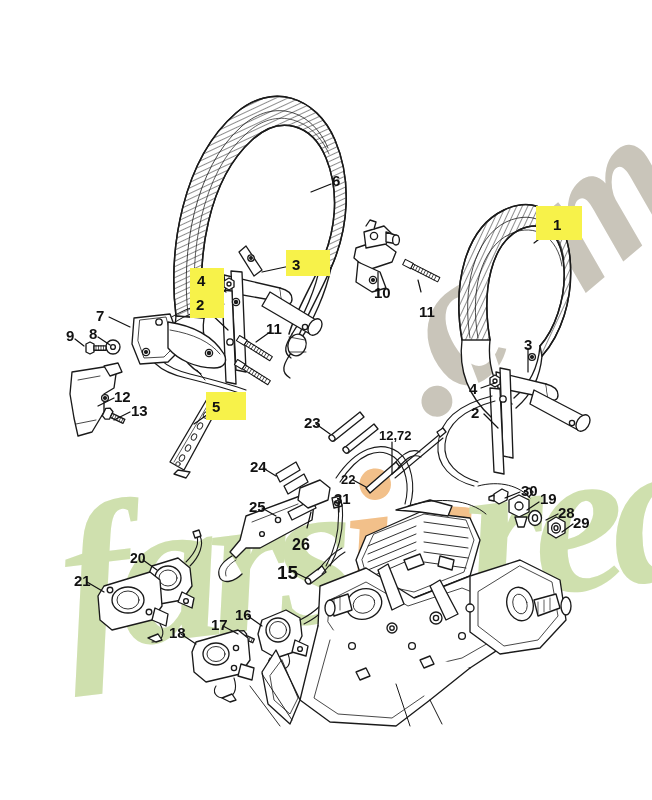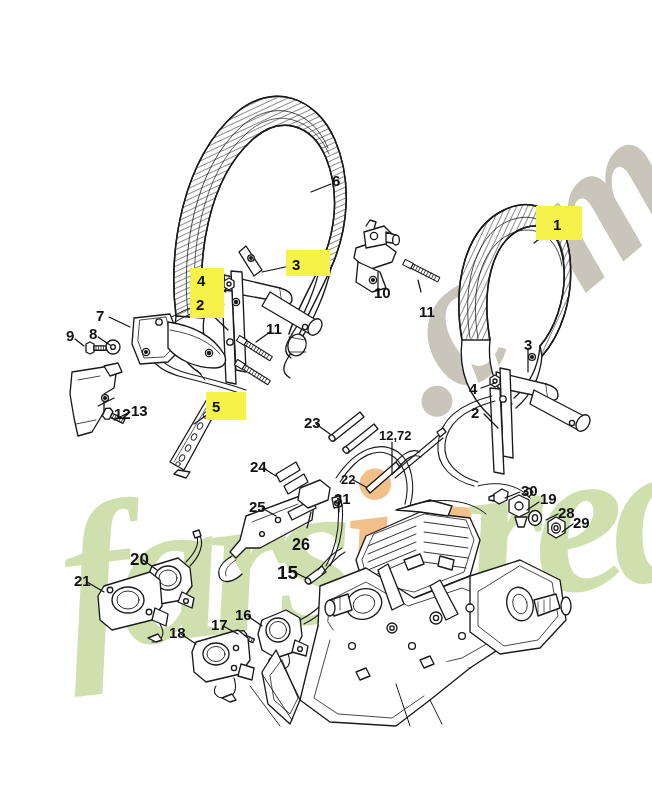--- a/index.html
+++ b/index.html
@@ -396,28 +396,28 @@
       <div class="callout" style="left: 197px; top: 272px; font-size: 15px;">4</div>
       <div class="callout" style="left: 469px; top: 380px; font-size: 15px;">4</div>
       <div class="callout" style="left: 212px; top: 398px; font-size: 15px;">5</div>
       <div class="callout" style="left: 332px; top: 172px; font-size: 15px;">6</div>
       <div class="callout" style="left: 96px; top: 307px; font-size: 15px;">7</div>
       <div class="callout" style="left: 89px; top: 325px; font-size: 15px;">8</div>
       <div class="callout" style="left: 66px; top: 327px; font-size: 15px;">9</div>
       <div class="callout" style="left: 374px; top: 284px; font-size: 15px;">10</div>
       <div class="callout" style="left: 266px; top: 320px; font-size: 15px;">11</div>
       <div class="callout" style="left: 419px; top: 303px; font-size: 15px;">11</div>
-      <div class="callout" style="left: 114px; top: 388px; font-size: 15px; margin-top: 17px;">12</div>
+      <div class="callout" style="left: 114px; top: 388px; font-size: 15px;">12</div>
       <div class="callout" style="left: 131px; top: 402px; font-size: 15px;">13</div>
       <div class="callout" style="left: 379px; top: 428px; font-size: 13px;">12,72</div>
       <div class="callout" style="left: 277px; top: 562px; font-size: 19px;">15</div>
       <div class="callout" style="left: 235px; top: 606px; font-size: 15px;">16</div>
       <div class="callout" style="left: 211px; top: 616px; font-size: 15px;">17</div>
       <div class="callout" style="left: 169px; top: 624px; font-size: 15px; text-align: right;">18</div>
-      <div class="callout" style="left: 130px; top: 550px; font-size: 17px; text-align: right;">20</div>
+      <div class="callout" style="left: 130px; top: 550px; font-size: 14px; text-align: right;">20</div>
       <div class="callout" style="left: 74px; top: 572px; font-size: 15px;">21</div>
       <div class="callout" style="left: 341px; top: 472px; font-size: 13px;">22</div>
       <div class="callout" style="left: 304px; top: 414px; font-size: 15px;">23</div>
       <div class="callout" style="left: 250px; top: 458px; font-size: 15px;">24</div>
       <div class="callout" style="left: 249px; top: 498px; font-size: 15px;">25</div>
       <div class="callout" style="left: 292px; top: 536px; font-size: 16px;">26</div>
       <div class="callout" style="left: 540px; top: 490px; font-size: 15px;">19</div>
       <div class="callout" style="left: 558px; top: 504px; font-size: 15px;">28</div>
       <div class="callout" style="left: 573px; top: 514px; font-size: 15px;">29</div>
       <div class="callout" style="left: 521px; top: 482px; font-size: 15px;">30</div>

